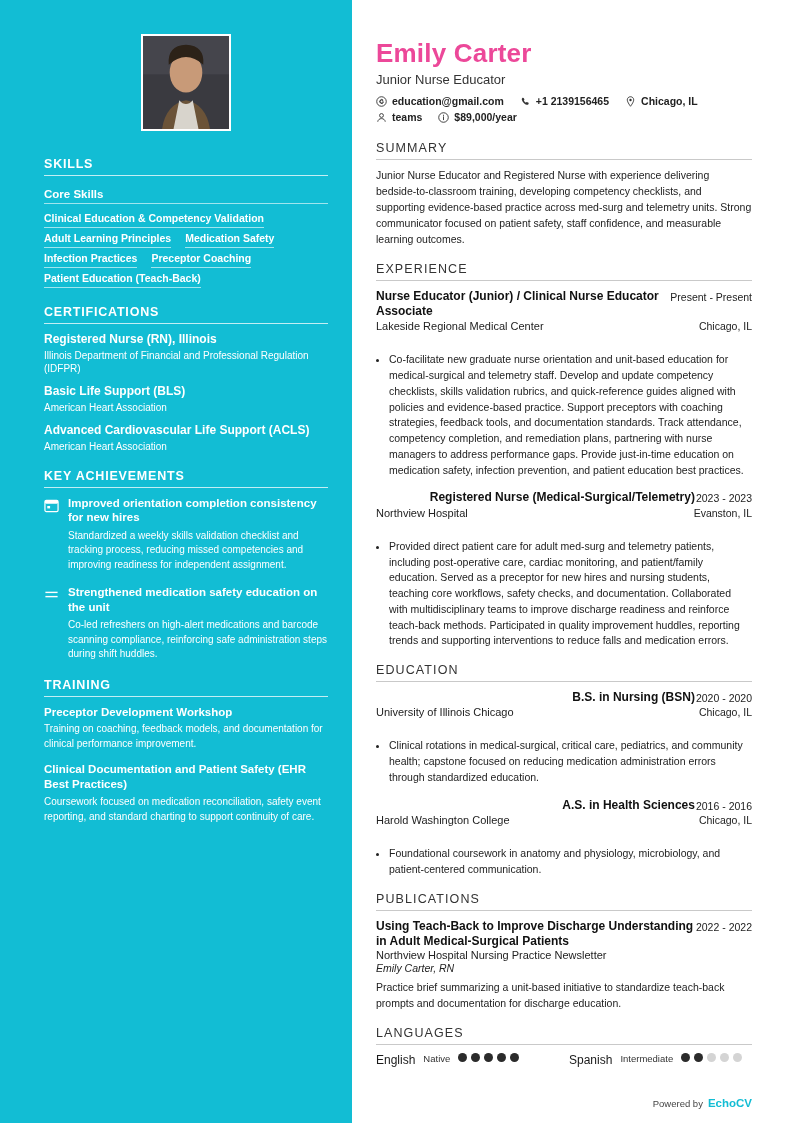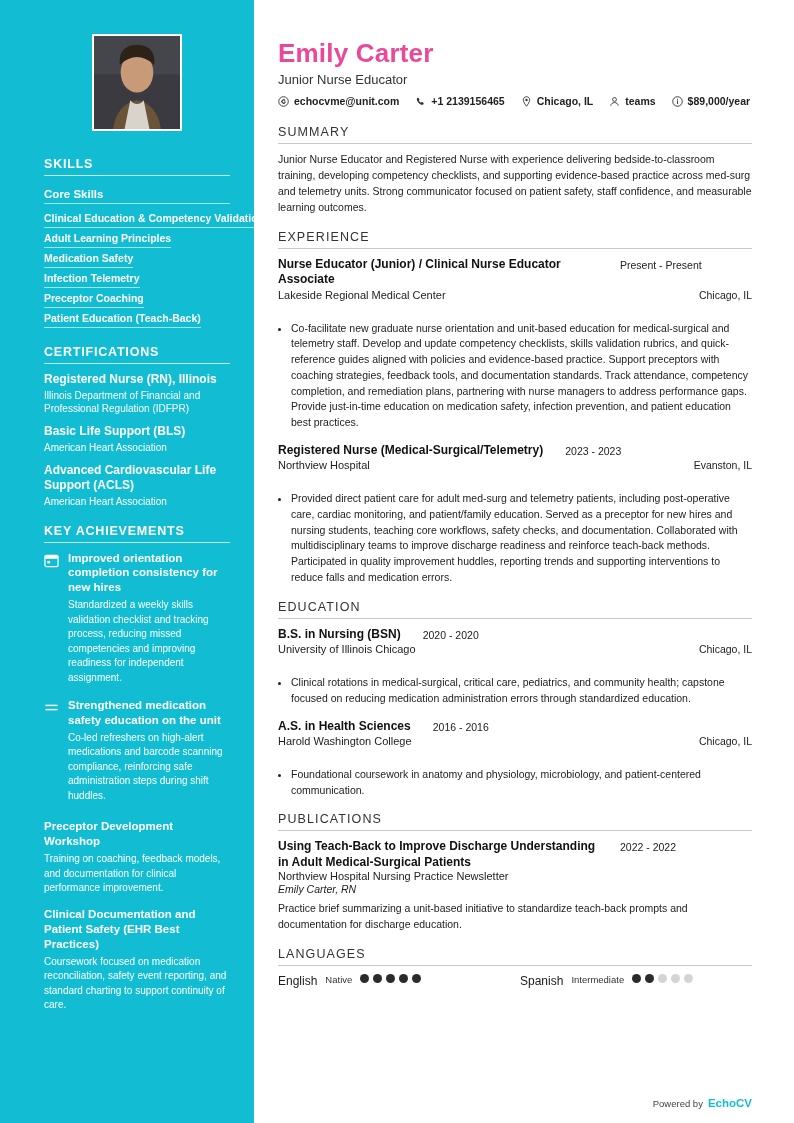--- a/index.html
+++ b/index.html
@@ -14,21 +14,21 @@
     position: relative;
     width: 794px;
     height: 1123px;
     display: flex;
     background: #ffffff;
     overflow: hidden;
   }
 
   
   .sidebar {
-    width: 254px;
+    width: 352px;
     background: #12bdd4;
     padding: 34px 24px 20px 44px;
     color: #ffffff;
   }
   .photo-wrap {
     display: flex;
     justify-content: center;
     margin-bottom: 26px;
   }
   .photo {
@@ -169,23 +169,23 @@
   }
   .summary-text {
     font-size: 10.5px;
     line-height: 1.52;
     color: #222;
   }
 
   .entry { margin-bottom: 12px; }
   .entry-head {
     display: flex;
-    justify-content: flex-start;
+    justify-content: flex-end;
     align-items: flex-start;
-    gap: 22px;
+    gap: 1px;
   }
   .entry-title {
     font-size: 12px;
     font-weight: bold;
     color: #111;
     line-height: 1.28;
     max-width: 320px;
   }
   .entry-date {
     font-size: 10.5px;
@@ -279,21 +279,21 @@
       </div>
     </div>
 
     <section class="side-section">
       <div class="side-title">SKILLS</div>
       <div class="skill-group-name">Core Skills</div>
       <div class="skill-tags">
         <span class="skill-tag">Clinical Education &amp; Competency Validation</span>
         <span class="skill-tag">Adult Learning Principles</span>
         <span class="skill-tag">Medication Safety</span>
-        <span class="skill-tag">Infection Telemetry</span>
+        <span class="skill-tag">Infection Practices</span>
         <span class="skill-tag">Preceptor Coaching</span>
         <span class="skill-tag">Patient Education (Teach-Back)</span>
       </div>
     </section>
 
     <section class="side-section">
       <div class="side-title">CERTIFICATIONS</div>
       <div class="cert-item">
         <div class="cert-name">Registered Nurse (RN), Illinois</div>
         <div class="cert-org">Illinois Department of Financial and Professional Regulation (IDFPR)</div>
@@ -333,20 +333,21 @@
           </svg>
         </span>
         <div>
           <div class="ach-title">Strengthened medication safety education on the unit</div>
           <div class="ach-desc">Co-led refreshers on high-alert medications and barcode scanning compliance, reinforcing safe administration steps during shift huddles.</div>
         </div>
       </div>
     </section>
 
     <section class="side-section">
+      <div class="side-title">TRAINING</div>
       <div class="train-item">
         <div class="train-title">Preceptor Development Workshop</div>
         <div class="train-desc">Training on coaching, feedback models, and documentation for clinical performance improvement.</div>
       </div>
       <div class="train-item">
         <div class="train-title">Clinical Documentation and Patient Safety (EHR Best Practices)</div>
         <div class="train-desc">Coursework focused on medication reconciliation, safety event reporting, and standard charting to support continuity of care.</div>
       </div>
     </section>
 
@@ -359,21 +360,21 @@
 
     <div class="contacts">
       <span class="contact">
         <span class="ci">
           <svg class="ci" viewBox="0 0 12 12" aria-hidden="true">
               <circle cx="6" cy="6" r="5.2" fill="none" stroke="#333" stroke-width="1"></circle>
               <path d="M7.8 4.4a2.2 2.2 0 1 0 .5 2.6" fill="none" stroke="#333" stroke-width="1"></path>
               <circle cx="6" cy="6" r="1.6" fill="none" stroke="#333" stroke-width="1"></circle>
             </svg>
         </span>
-        <span>echocvme@unit.com</span>
+        <span>education@gmail.com</span>
       </span>
 
       <span class="contact">
         <span class="ci">
           <svg class="ci" viewBox="0 0 12 12" aria-hidden="true">
               <path d="M2.5 2.2c.7-.5 1.4-.3 1.7.3l.5 1c.2.4.1.7-.2 1l-.4.4c.5 1.1 1.3 1.9 2.4 2.4l.4-.4c.3-.3.6-.4 1-.2l1 .5c.6.3.8 1 .3 1.7-.4.6-1.2.9-2 .7C5 9 3 7 2.1 4.4c-.3-.9 0-1.7.4-2.2z" fill="#333"></path>
             </svg>
         </span>
         <span>+1 2139156465</span>
       </span>

